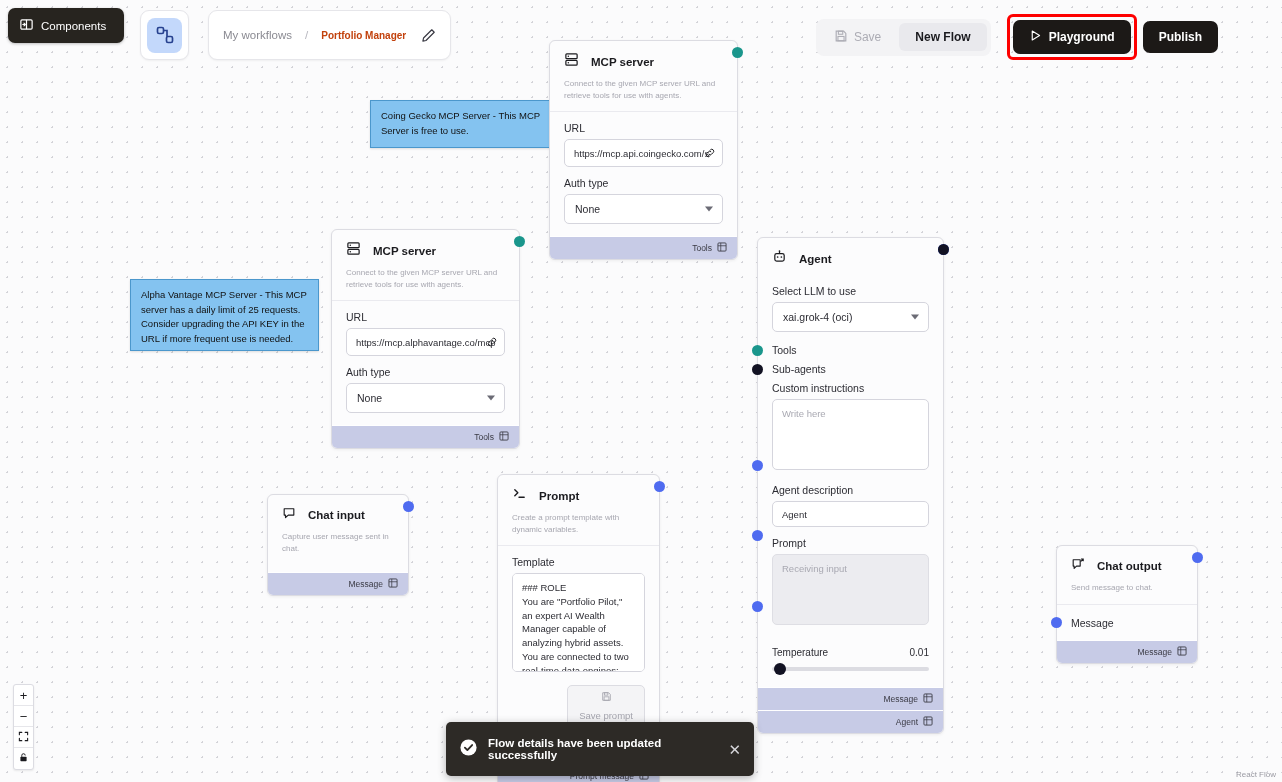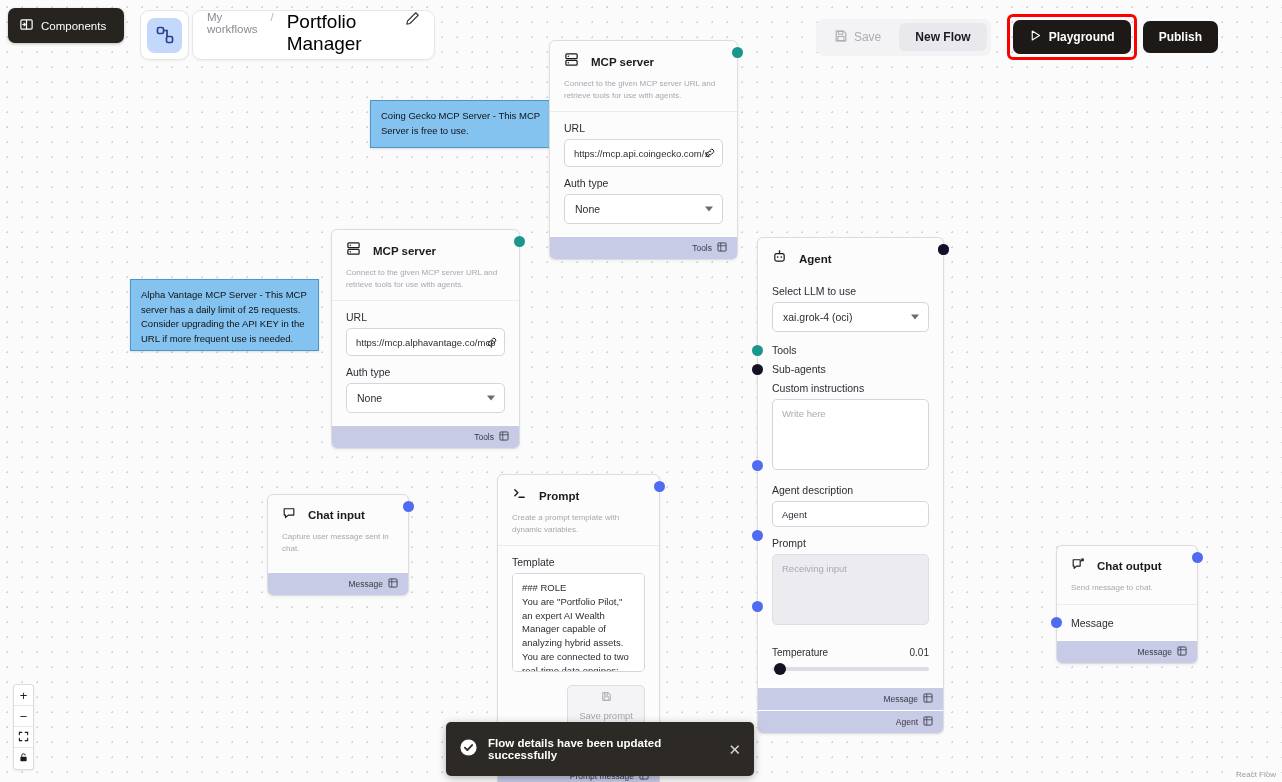--- a/index.html
+++ b/index.html
@@ -39,25 +39,25 @@
     border-radius: 9px;
     box-shadow: 0 1px 2px rgba(0,0,0,.05);
   }
   #flow-icon-card { left: 140px; top: 10px; width: 49px; height: 50px;
                     display: flex; align-items: center; justify-content: center; }
   .flow-icon-inner {
     width: 35px; height: 35px; border-radius: 8px;
     background: #c3d8fb;
     display: flex; align-items: center; justify-content: center;
   }
-  #breadcrumb-card { left: 192px; top: 10px; width: 243px; height: 50px;
-                     display: flex; align-items: flex-start; padding: 0 14px; gap: 13px; }
+  #breadcrumb-card { left: 208px; top: 10px; width: 243px; height: 50px;
+                     display: flex; align-items: center; padding: 0 14px; gap: 13px; }
   .bc-parent { font-size: 11.5px; color: #8a8a92; cursor: pointer; }
   .bc-sep { font-size: 11.5px; color: #b5b5bd; }
-  .bc-title { font-size: 19px; font-weight: normal; color: #000000; cursor: pointer; }
+  .bc-title { font-size: 10px; font-weight: bold; color: #c2410c; cursor: pointer; }
   .bc-edit { margin-left: auto; cursor: pointer; display: flex; }
 
   #right-group { position: absolute; right: 64px; top: 14px;
                  display: flex; align-items: center; gap: 0; }
   #save-newflow {
     background: #f3f3f5; border-radius: 8px;
     display: flex; align-items: center; padding: 4px; gap: 4px;
   }
   .btn-save {
     display: flex; align-items: center; gap: 6px;

